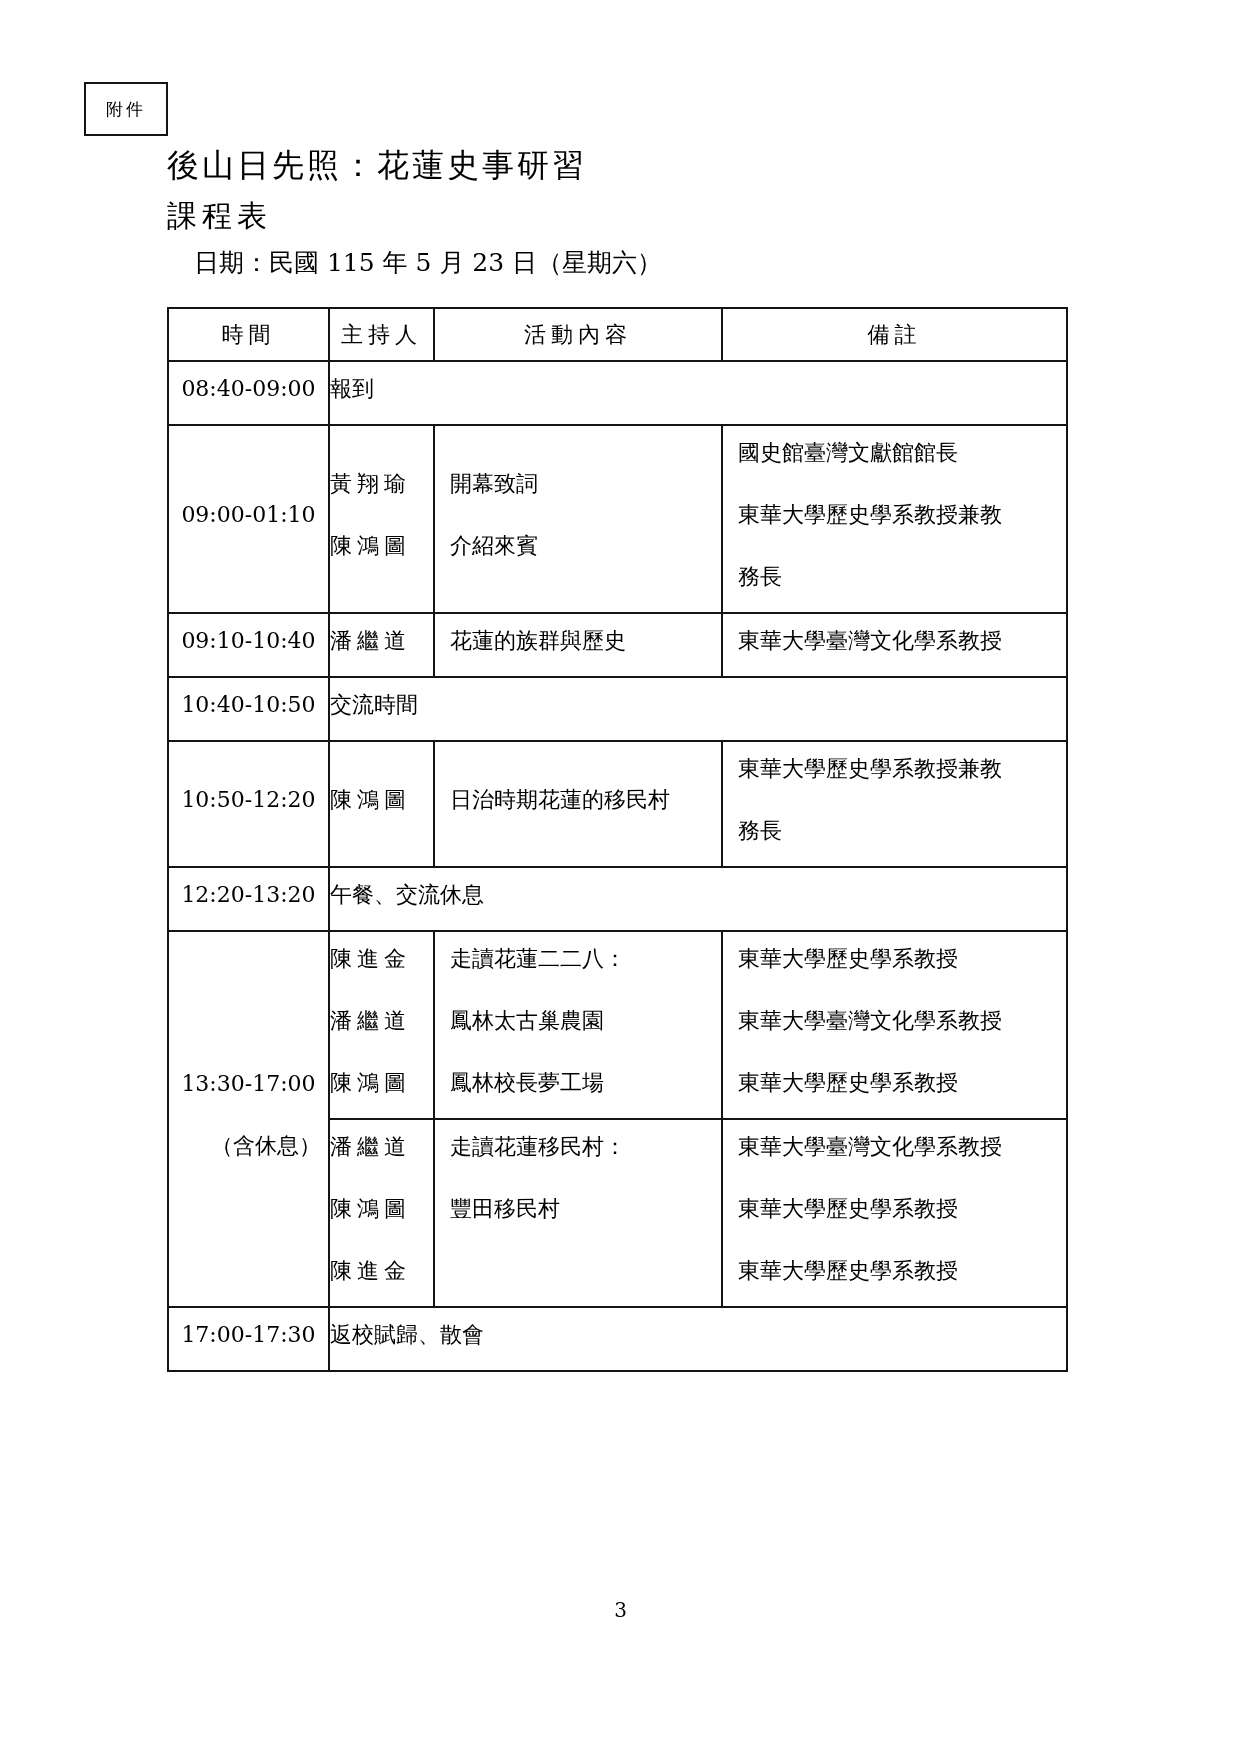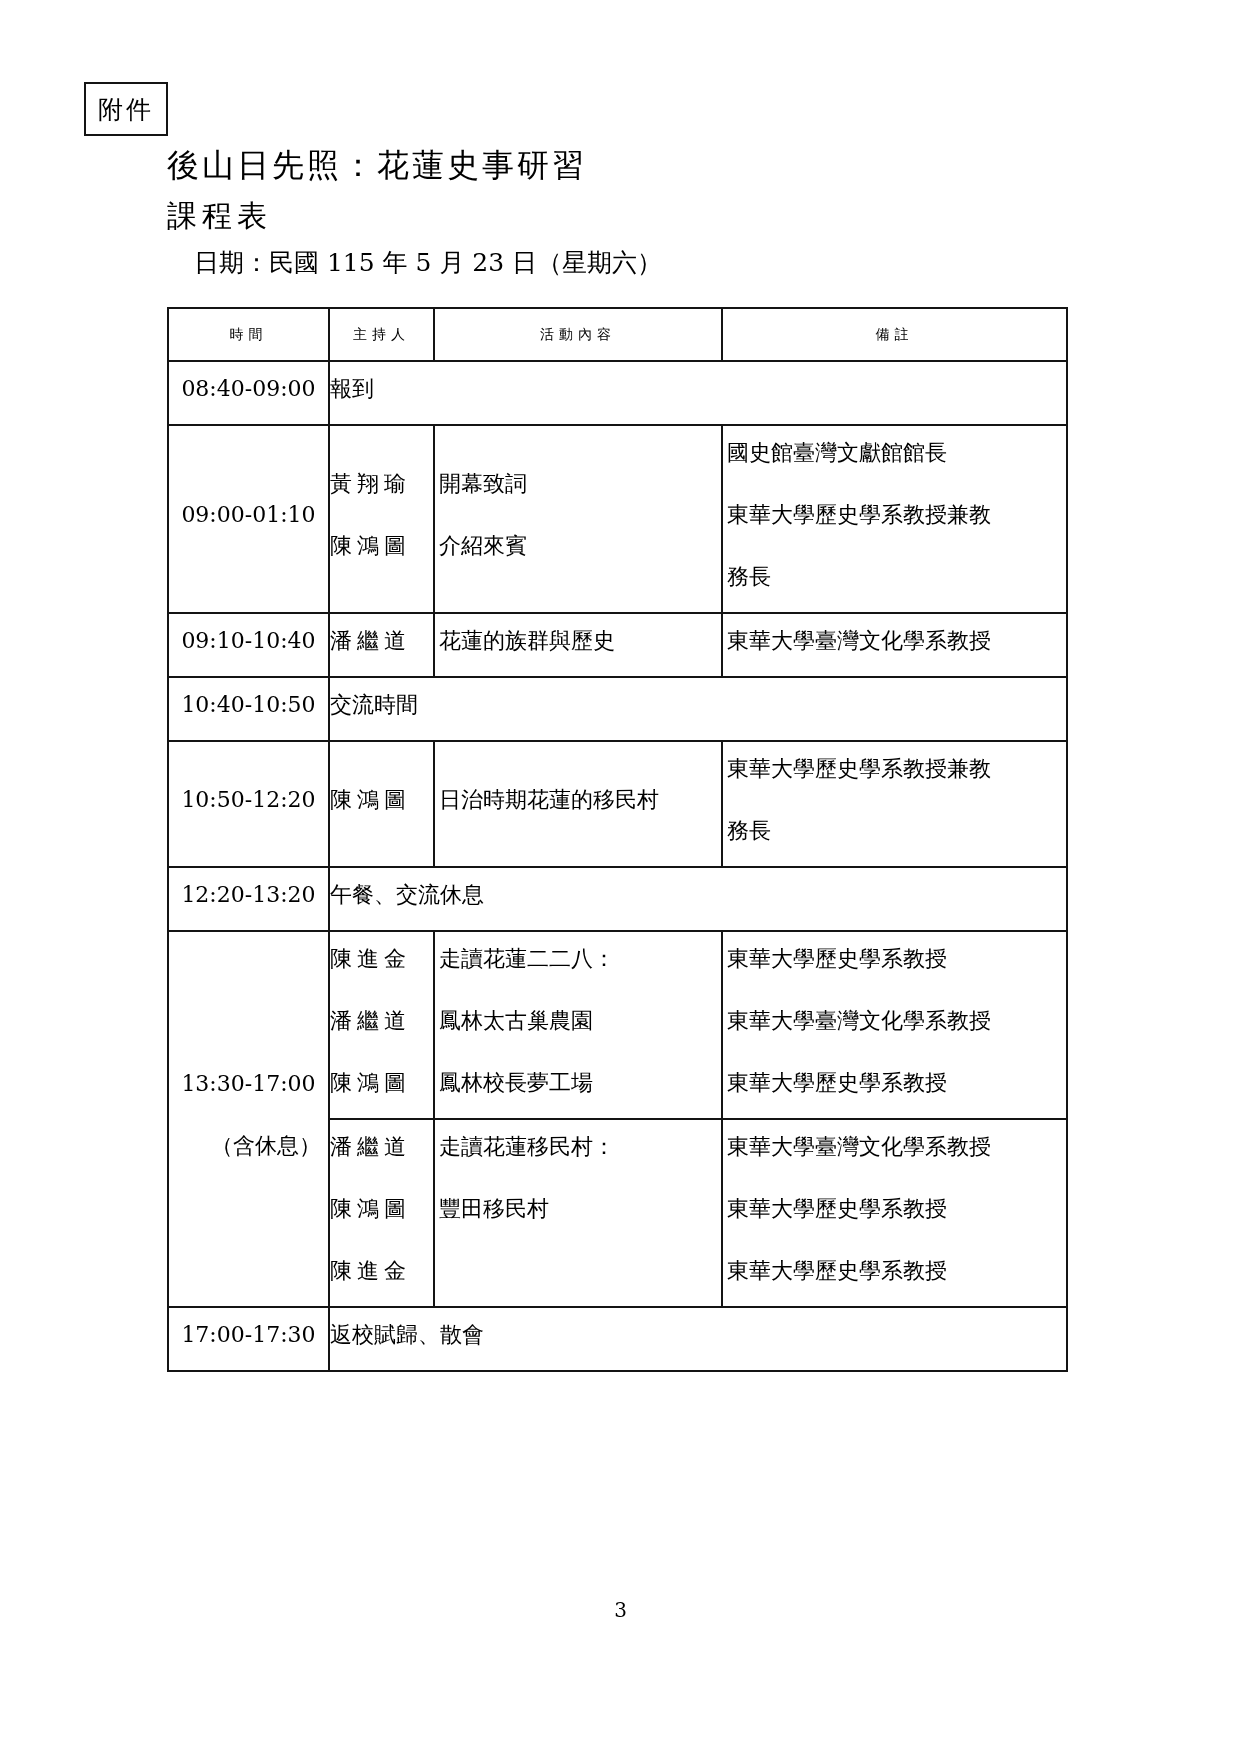--- a/index.html
+++ b/index.html
@@ -9,21 +9,21 @@
     background:#ffffff;
     font-family:"DejaVu Serif","Liberation Serif",serif;
     color:#000;
     overflow:hidden;
   }
   .attachment-box{
     position:absolute;left:84px;top:82px;
     width:80px;height:50px;
     border:2px solid #141414;
     display:flex;align-items:center;justify-content:center;
-    font-size:25px;letter-spacing:3px;
+    font-size:17px;letter-spacing:3px;
   }
   .doc-title{
     position:absolute;left:167px;top:144px;width:907px;
     font-size:32px;letter-spacing:3px;
     white-space:nowrap;
   }
   .doc-subtitle{
     position:absolute;left:167px;top:196px;width:907px;
     text-align:left;font-size:30px;letter-spacing:5px;
   }
@@ -40,28 +40,28 @@
   table.schedule col.c-host{width:105px;}
   table.schedule col.c-act{width:288px;}
   table.schedule col.c-rem{width:345px;}
   table.schedule th,table.schedule td{
     border:2px solid #141414;
     padding:0;vertical-align:middle;
     font-weight:normal;
   }
   table.schedule th{
     height:51px;text-align:center;
-    letter-spacing:5px;font-size:14px;
+    letter-spacing:5px;font-size:22px;
   }
   .line{
     height:62px;line-height:53px;white-space:nowrap;overflow:visible;
   }
   td.time-cell{text-align:center;}
   td.host-cell .line{text-align:left;letter-spacing:5px;}
-  td.act-cell .line,td.rem-cell .line{text-align:left;padding-left:4px;}
+  td.act-cell .line,td.rem-cell .line{text-align:left;padding-left:15px;}
   td.merged-cell{text-align:left;}
   .page-number{
     position:absolute;left:167px;top:1598px;width:907px;
     text-align:center;font-size:20px;
   }
 </style>
 </head>
 <body>
 
 <div class="page">

